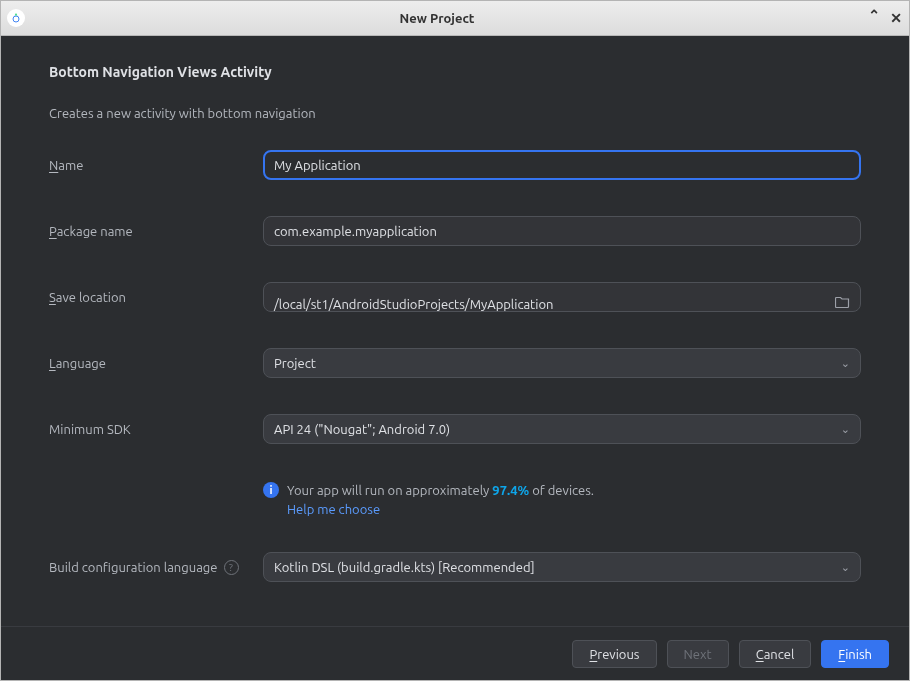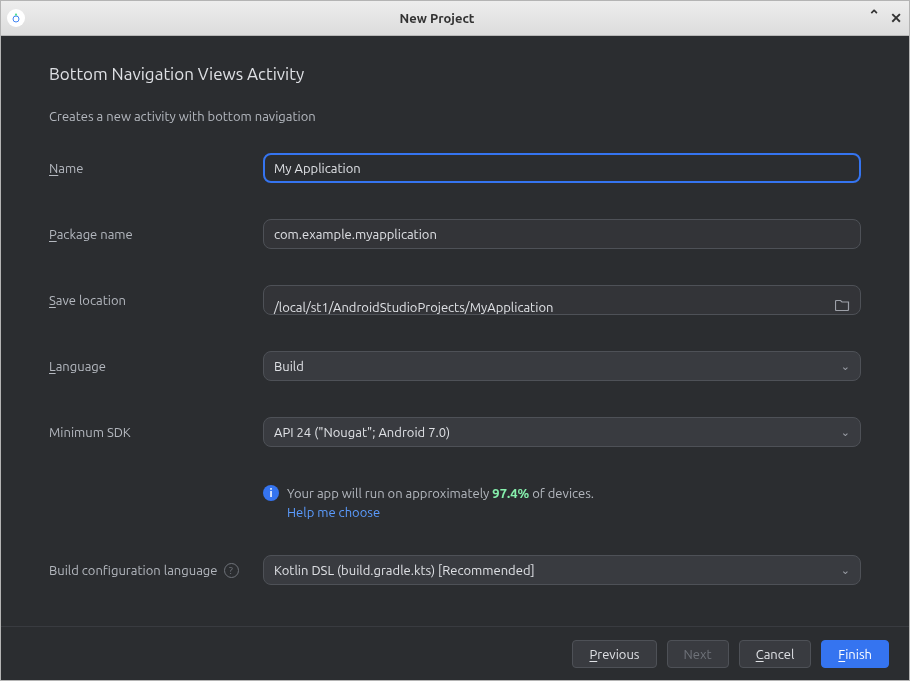--- a/index.html
+++ b/index.html
@@ -34,21 +34,21 @@
   .titlebar .win-controls { display:flex; gap:8px; align-items:center; }
   .titlebar .win-controls span { width:14px; text-align:center; cursor:pointer; color:#333; font-weight:bold; }
 
   .content {
     flex: 1;
     background: #2b2d30;
     color: #dfe1e5;
     padding: 28px 48px 18px 48px;
     display:flex; flex-direction:column;
   }
-  h2.heading { font-size: 17px; font-weight: 400; color: #dfe1e5; margin-bottom: 18px; }
+  h2.heading { font-size: 14px; font-weight: 700; color: #dfe1e5; margin-bottom: 18px; }
   .subtitle { font-size: 13px; color: #b4b8bf; margin-bottom: 30px; margin-top: 8px; }
 
   .form { display:flex; flex-direction:column; gap: 36px; }
   .row { display:flex; align-items:center; }
   .row .label-col { width: 214px; color:#b4b8bf; font-size:13px; display:flex; align-items:center; gap:6px;}
   .row .field-col { flex:1; }
 
   .mn { text-decoration: underline; text-underline-offset: 2px; }
 
   input.textfield, .select, .pathfield {
@@ -82,21 +82,21 @@
   .info-row { display:flex; align-items:flex-start; }
   .info-row .label-col { width:214px; }
   .info-row .info-col { flex:1; display:flex; flex-direction:column; gap:4px; padding-top:2px; }
   .info-line { display:flex; align-items:center; gap:8px; color:#b4b8bf; font-size:13px; }
   .info-icon {
     width:16px;height:16px;border-radius:50%;
     background:#3574f0;color:#fff;font-size:11px;font-weight:700;
     display:flex;align-items:center;justify-content:center;
     flex-shrink:0;
   }
-  .info-line .pct { color:#86efac; font-weight:600; }
+  .info-line .pct { color:#0ea5e9; font-weight:600; }
   .help-link { color:#5b9cff; cursor:pointer; padding-left:24px; font-size:13px;}
 
   .help-circle {
     width:15px;height:15px;border:1px solid #6f737a;border-radius:50%;
     color:#6f737a;font-size:10px;display:flex;align-items:center;justify-content:center;
   }
 
   .footer {
     height: 54px;
     border-top: 1px solid #393b40;
@@ -170,21 +170,21 @@
           </div>
         </div>
       </div>
 
       <div class="row">
         <div class="label-col">
             <span><span class="mn">L</span><span>anguage</span></span>
           </div>
         <div class="field-col">
           <div class="select">
-            <span>Build</span>
+            <span>Project</span>
             <span class="chev">⌄</span>
           </div>
         </div>
       </div>
 
       <div class="row">
         <div class="label-col">Minimum SDK</div>
         <div class="field-col">
           <div class="select">
             <span>API 24 ("Nougat"; Android 7.0)</span>

